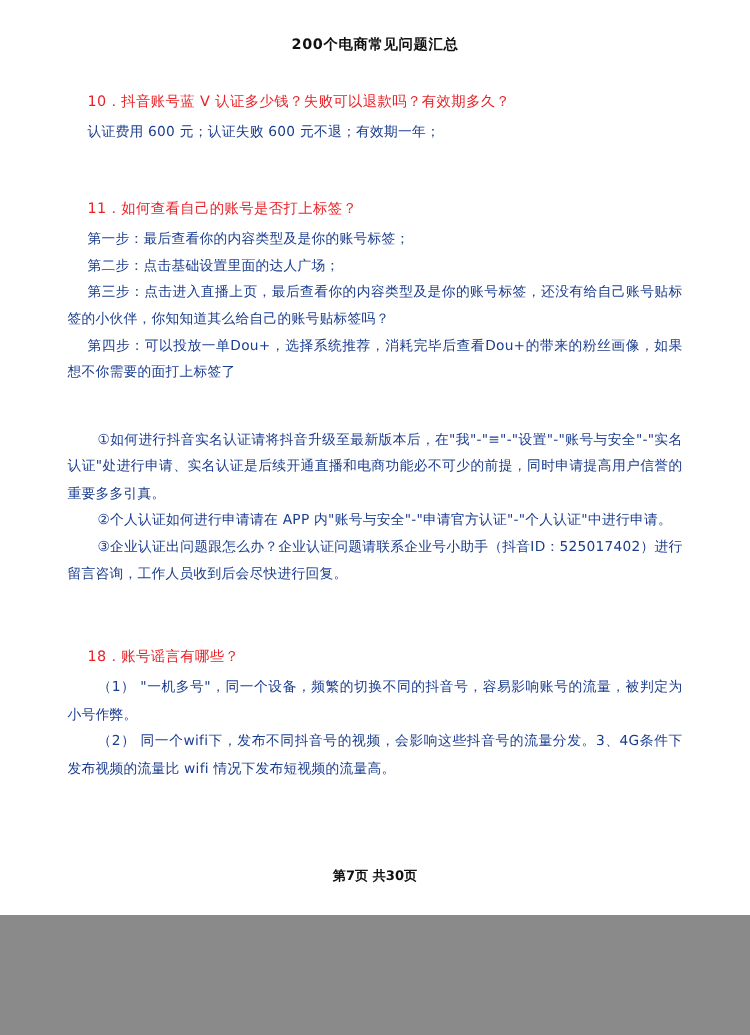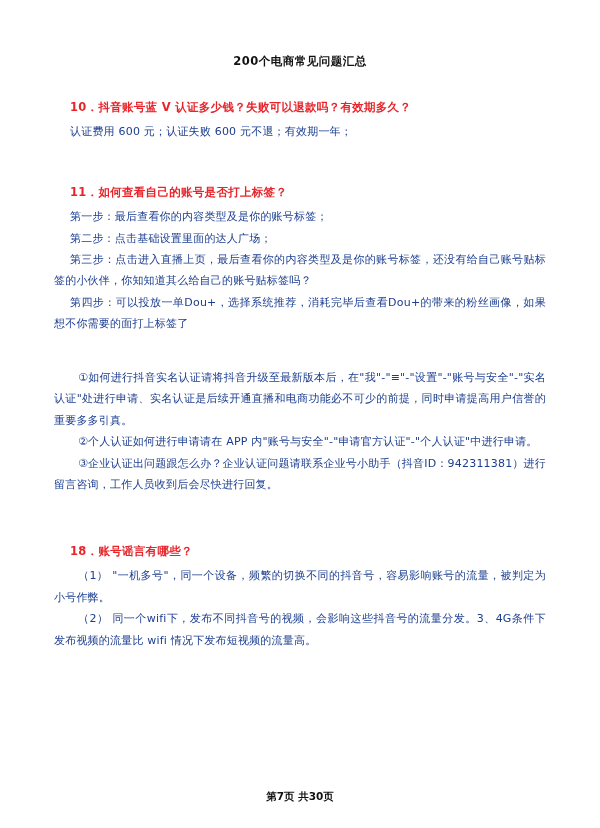--- a/index.html
+++ b/index.html
@@ -3,40 +3,40 @@
 <meta charset="utf-8">
 <style>
   html, body {
     margin: 0;
     padding: 0;
     background: #8a8a8a;
   }
   .page {
     position: relative;
     width: 600px;
-    height: 828px;
+    height: 732px;
     background: #ffffff;
     margin: 0 auto;
     box-sizing: border-box;
-    padding: 54px 54px 10px 54px;
+    padding: 28px 54px 10px 54px;
     font-family: "DejaVu Sans", "Liberation Sans", sans-serif;
     overflow: hidden;
   }
   .doc-title {
     text-align: center;
     font-size: 11.5px;
     font-weight: bold;
     color: #111111;
     letter-spacing: 0.5px;
     margin-bottom: 22px;
   }
   .block { margin-bottom: 4px; }
   .heading {
     color: #e8242a;
-    font-weight: bold;
+    font-weight: normal;
     font-size: 11.5px;
     line-height: 1.9;
     margin-top: 28px;
     margin-bottom: 2px;
     letter-spacing: 0.3px;
   }
   .heading.indent { text-indent: 16px; }
   .para {
     color: #1b3d8f;
     font-size: 11px;
@@ -82,21 +82,21 @@
   </div>
 
   <div class="spacer-md"></div>
 
 
   <div class="spacer-md"></div>
 
   <div class="block">
     <div class="para indent2">①如何进行抖音实名认证请将抖音升级至最新版本后，在"我"-"≡"-"设置"-"账号与安全"-"实名认证"处进行申请、实名认证是后续开通直播和电商功能必不可少的前提，同时申请提高用户信誉的重要多多引真。</div>
     <div class="para indent2">②个人认证如何进行申请请在 APP 内"账号与安全"-"申请官方认证"-"个人认证"中进行申请。</div>
-    <div class="para indent2">③企业认证出问题跟怎么办？企业认证问题请联系企业号小助手（抖音ID：942311381）进行留言咨询，工作人员收到后会尽快进行回复。</div>
+    <div class="para indent2">③企业认证出问题跟怎么办？企业认证问题请联系企业号小助手（抖音ID：525017402）进行留言咨询，工作人员收到后会尽快进行回复。</div>
   </div>
 
   <div class="spacer-md"></div>
 
   <div class="block">
     <div class="heading indent">18．账号谣言有哪些？</div>
     <div class="para indent2">（1）    "一机多号"，同一个设备，频繁的切换不同的抖音号，容易影响账号的流量，被判定为小号作弊。</div>
     <div class="para indent2">（2）    同一个wifi下，发布不同抖音号的视频，会影响这些抖音号的流量分发。3、4G条件下发布视频的流量比 wifi 情况下发布短视频的流量高。</div>
   </div>
 

